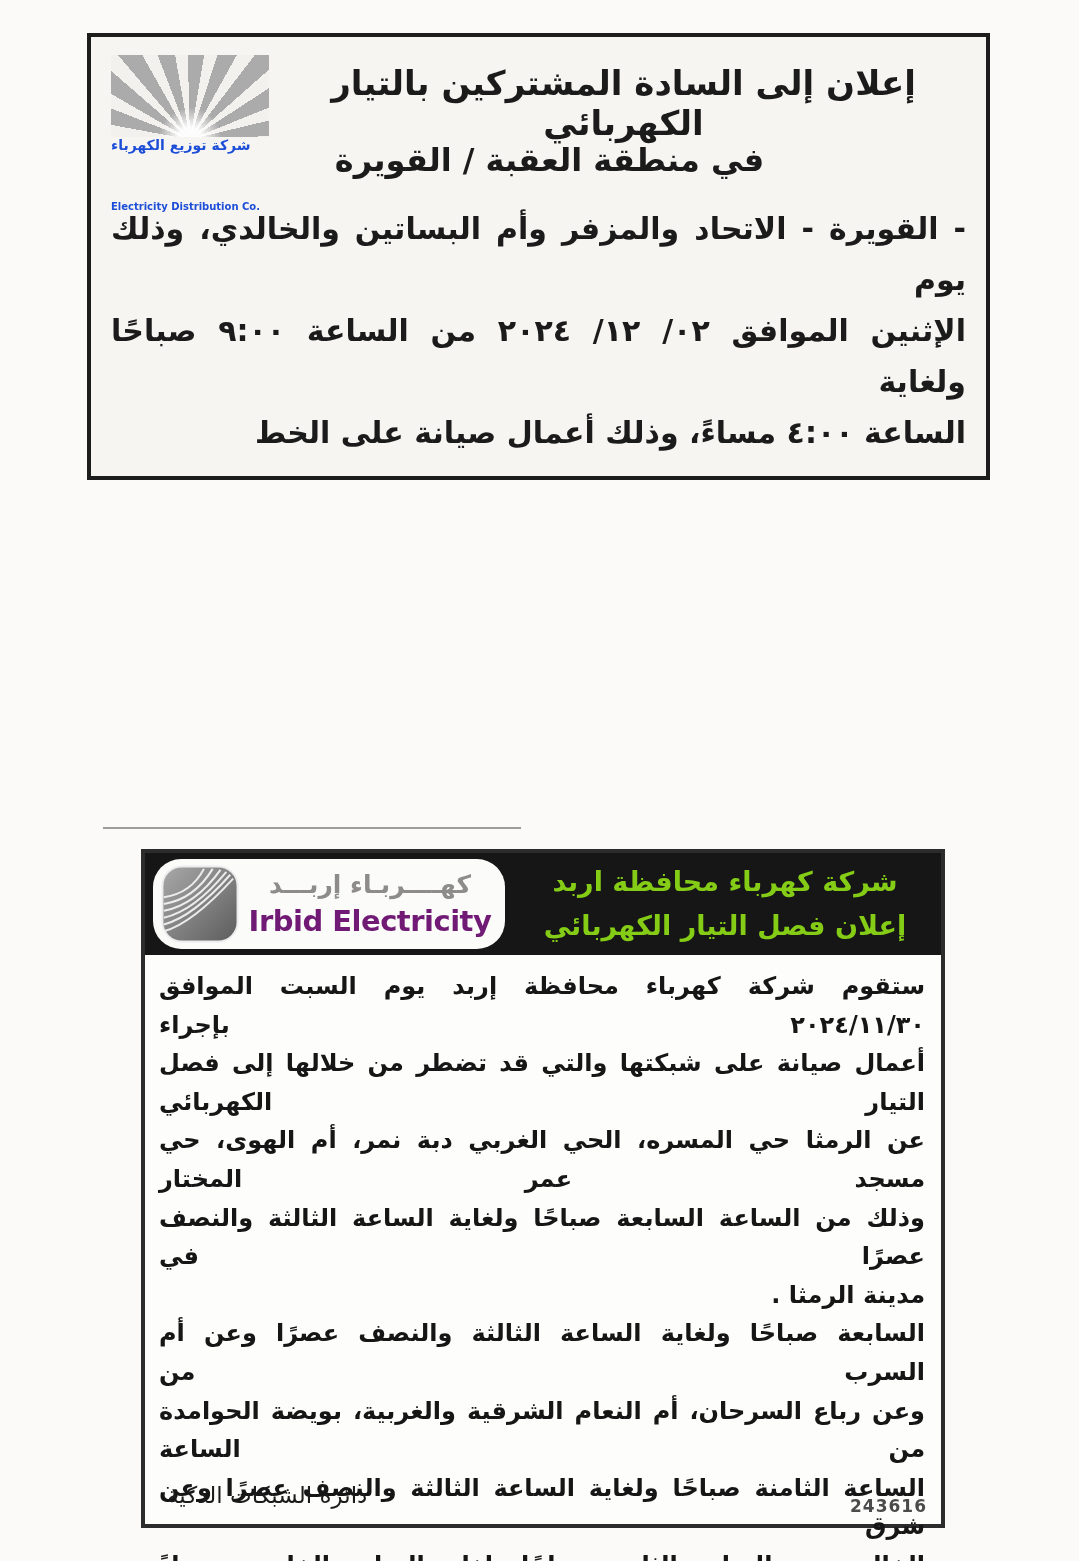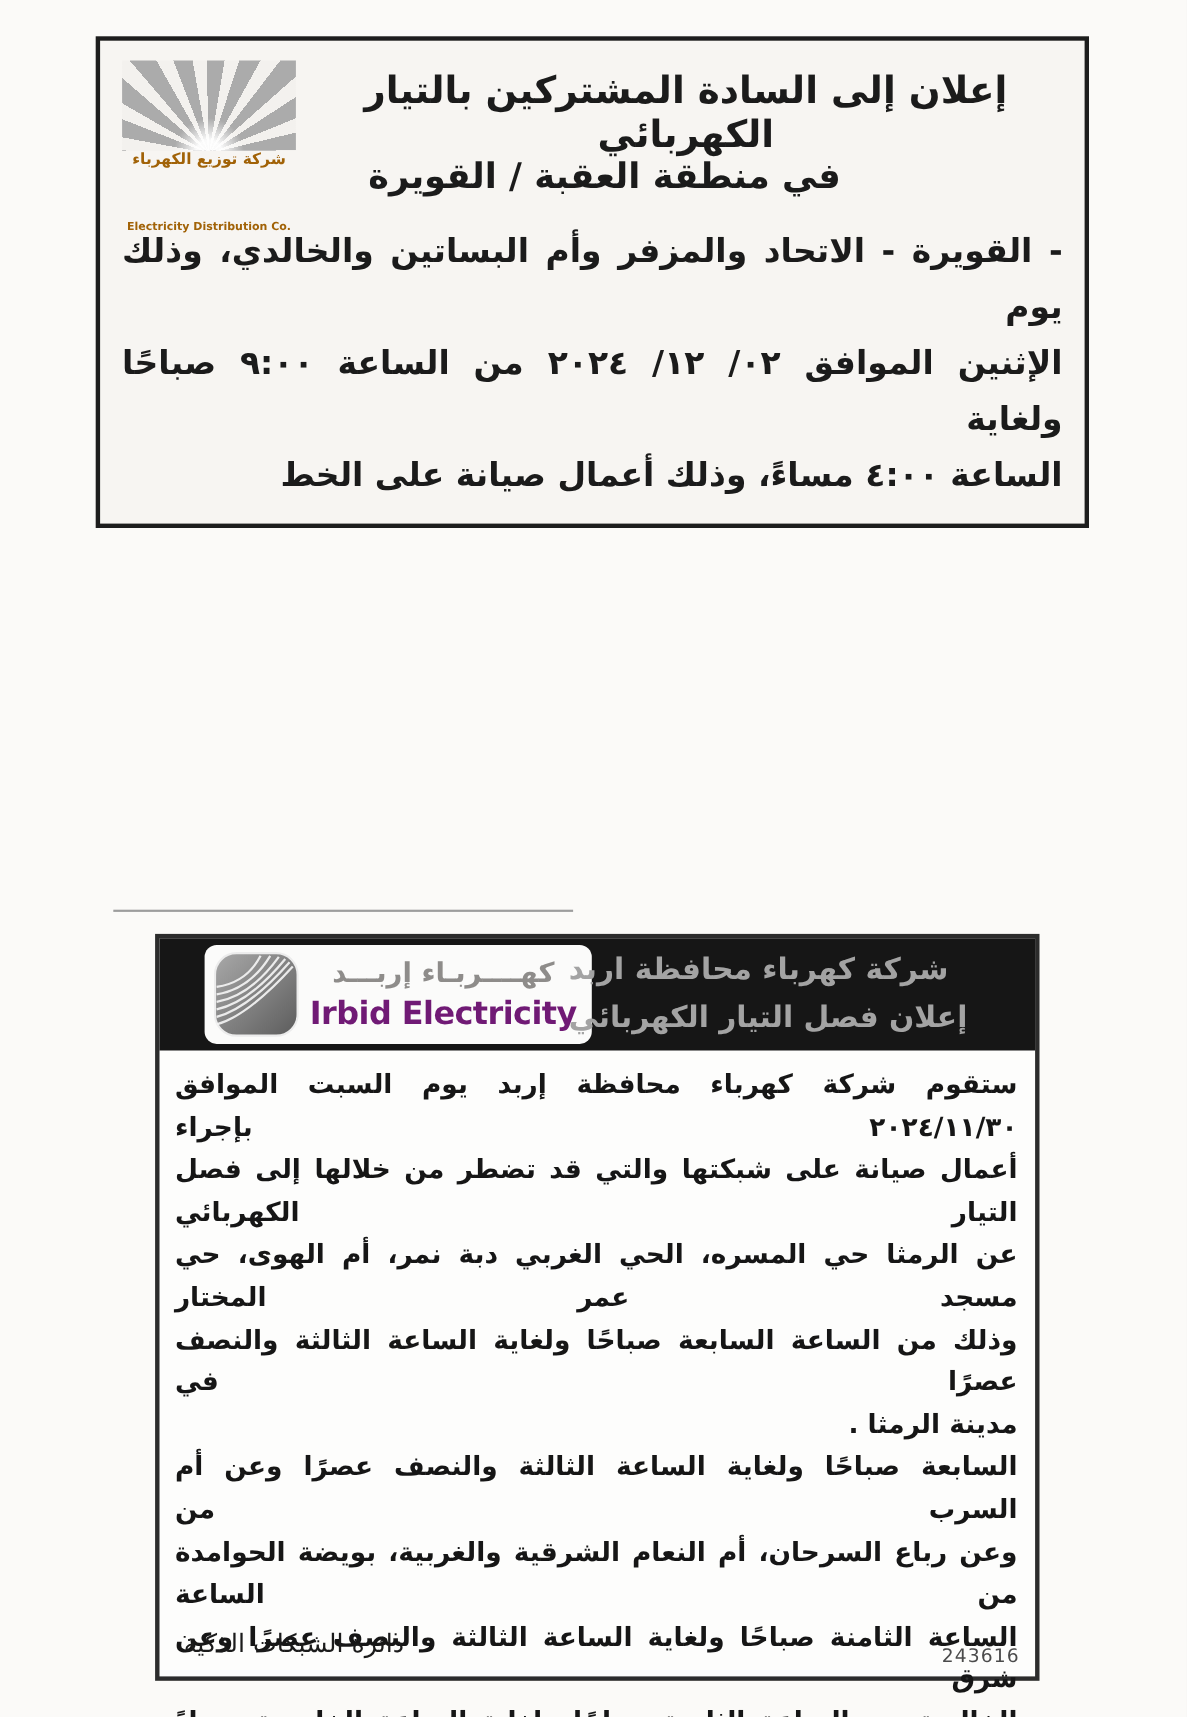--- a/index.html
+++ b/index.html
@@ -13,21 +13,21 @@
     position:absolute;left:87px;top:33px;width:903px;height:447px;
     border:4px solid #1d1d1d;background:#f7f5f2;box-sizing:border-box;
   }
   .edco-logo{position:absolute;left:20px;top:18px;width:158px;}
   .edco-rays{
     width:158px;height:82px;
     background:
       radial-gradient(circle at 50% 103%, rgba(255,255,255,.95) 0 12px, rgba(255,255,255,0) 32px),
       repeating-conic-gradient(from 261deg at 50% 103%, #ababab 0deg 11deg, #f3f1ee 11deg 19.5deg);
   }
-  .edco-cap{width:158px;text-align:center;color:#a16207;font-weight:bold;line-height:1.15;}
+  .edco-cap{width:158px;text-align:left;color:#1d4ed8;font-weight:bold;line-height:1.15;}
   .edco-cap-ar{font-size:14px;}
   .edco-cap-en{font-size:10px;margin-top:48px;}
   .top-title1{
     position:absolute;left:190px;right:20px;top:26px;direction:rtl;
     text-align:center;font-size:34px;font-weight:bold;letter-spacing:-0.5px;
   }
   .top-title2{
     position:absolute;left:0;right:0;top:104px;direction:rtl;
     text-align:center;font-size:32px;font-weight:bold;margin-left:22px;
   }
@@ -40,36 +40,36 @@
   
   .divider{position:absolute;left:103px;top:827px;width:418px;height:2px;background:#9d9d9d;}
   
   .box-bottom{
     position:absolute;left:141px;top:849px;width:804px;height:679px;
     border:4px solid #2c2c2c;background:#fdfdfc;box-sizing:border-box;
   }
   .banner{position:absolute;left:0;top:0;width:796px;height:102px;background:#161616;}
   .pill{
     position:absolute;left:8px;top:6px;width:352px;height:90px;
-    background:#fbfbfa;border-radius:11px;margin-left:33px;
+    background:#fbfbfa;border-radius:28px;
   }
   .irbid-icon{position:absolute;left:8px;top:6px;width:78px;height:78px;}
   .pill-text{position:absolute;left:92px;top:8px;width:250px;text-align:center;}
   .pill-ar{font-size:25px;color:#8e8c8a;font-weight:bold;direction:rtl;line-height:36px;}
   .pill-en{font-size:29px;color:#701a75;font-weight:bold;line-height:36px;letter-spacing:-0.5px;}
   .banner-titles{
     position:absolute;left:372px;right:8px;top:7px;direction:rtl;
-    color:#a3a3a3;text-align:left;font-weight:bold;font-size:27px;line-height:44px;
+    color:#84cc16;text-align:center;font-weight:bold;font-size:27px;line-height:44px;
   }
   .bottom-body{
     position:absolute;left:14px;right:16px;top:114px;direction:rtl;
     font-size:24px;font-weight:bold;line-height:38.6px;color:#161616;
   }
   .dept{position:absolute;left:22px;bottom:16px;direction:rtl;font-size:23px;font-weight:normal;}
-  .ref{position:absolute;right:14px;bottom:8px;font-size:17px;font-weight:normal;color:#4b4b4b;letter-spacing:1px;margin-top:48px;}
+  .ref{position:absolute;right:14px;bottom:8px;font-size:17px;font-weight:bold;color:#4b4b4b;letter-spacing:1px;margin-top:48px;}
 </style>
 </head>
 <body>
 
 <div id="page">
 
   <div class="box-top">
     <div class="edco-logo">
       <div class="edco-rays"></div>
       <div class="edco-cap edco-cap-ar">شركة توزيع الكهرباء</div>

